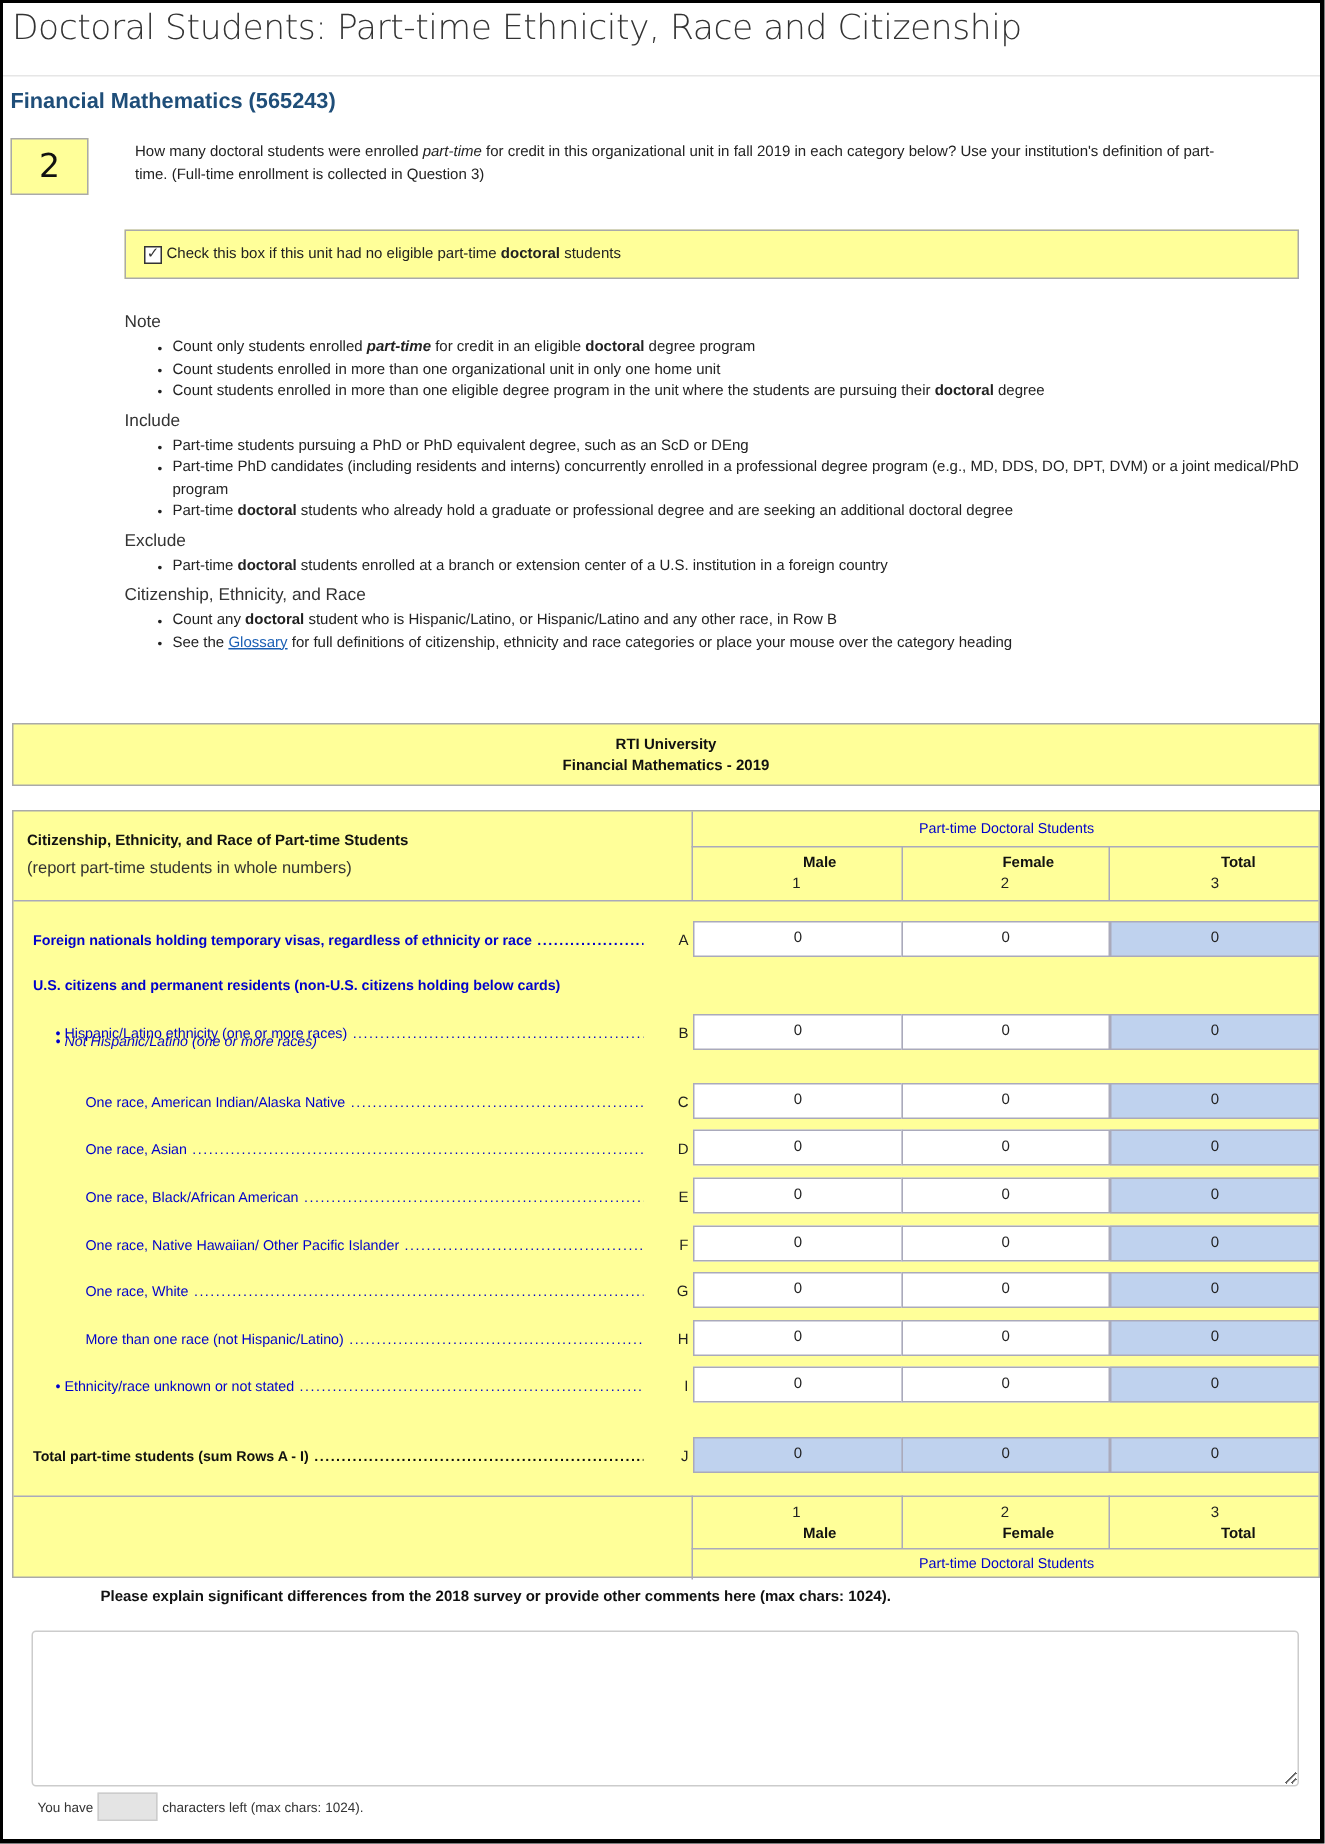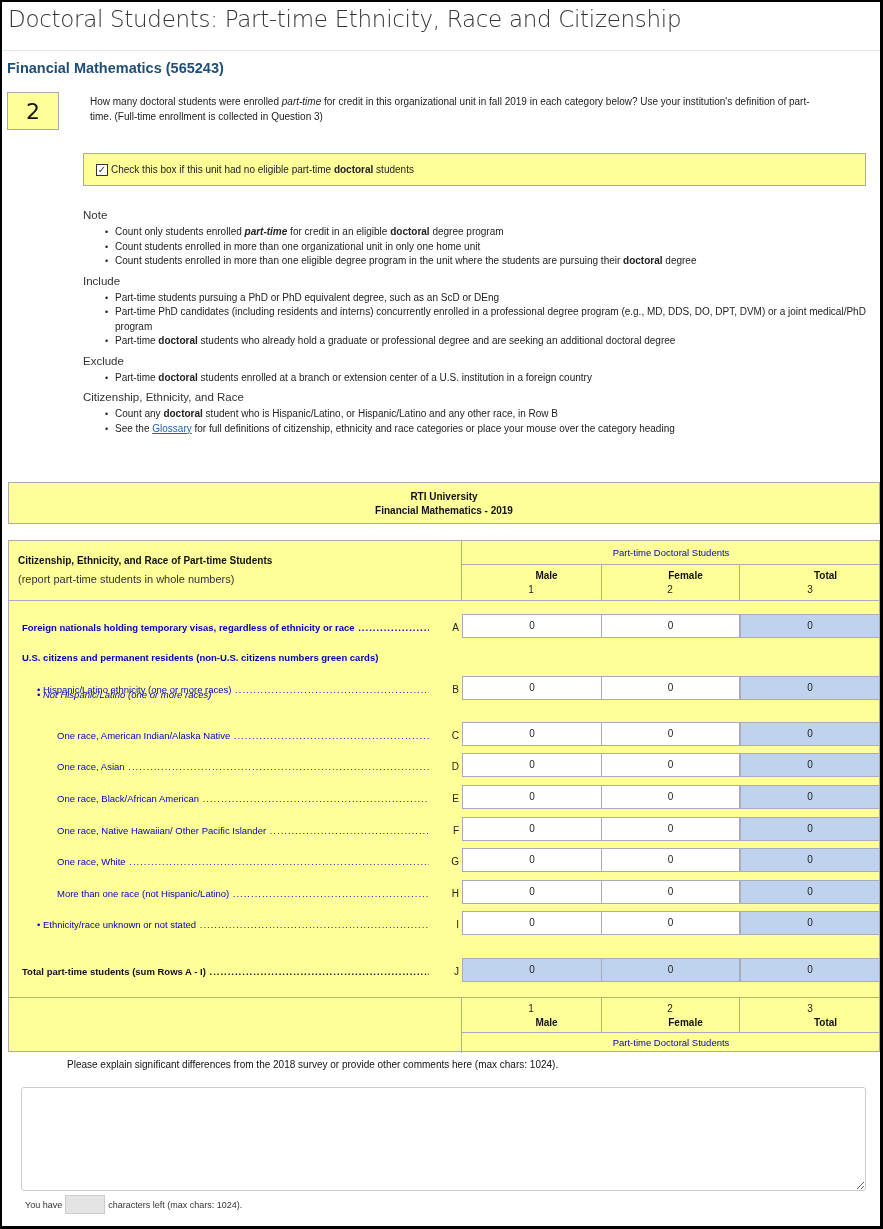--- a/index.html
+++ b/index.html
@@ -76,21 +76,21 @@
     position: absolute; font-size: 9.5px; color: #0000cc; white-space: nowrap; overflow: hidden;
   }
   .row-label .dots { color: #0000cc; letter-spacing: 1px; }
   .row-letter { position: absolute; left: 440px; width: 10px; text-align: right; font-size: 10px; color: #222; }
   .cell {
     position: absolute; height: 24px; border: 1px solid #aab; background: #fff;
     font-size: 10px; text-align: center; padding-top: 5px; color: #222;
   }
   .cell.total { background: #bfd2ee; }
   .comments-label {
-    position: absolute; left: 19px; top: 1057px; font-size: 10px; font-weight: normal; color: #111; padding-left: 46px;
+    position: absolute; left: 19px; top: 1057px; font-size: 10px; font-weight: bold; color: #111; padding-left: 46px;
   }
   .comments-box {
     position: absolute; left: 19px; top: 1085px; width: 845px; height: 104px;
     border: 1px solid #ccc; border-radius: 3px; background: #fff;
   }
   .chars-left { position: absolute; left: 23px; top: 1193px; font-size: 9px; color: #333; display: flex; align-items: center; }
   .chars-box { width: 40px; height: 19px; background: #e4e4e4; border: 1px solid #ccc; margin: 0 3px; }
 </style>
 </head>
 <body>
@@ -148,21 +148,21 @@
     <div class="vline" style="left:730px; top:23px; height:36px;"></div>
     <div class="hline" style="top:59px;"></div>
 
     <div class="abs th-label" style="left:9px; top:14px;">Citizenship, Ethnicity, and Race of Part-time Students</div>
     <div class="abs th-sub" style="left:9px; top:32px; font-size:11px;">(report part-time students in whole numbers)</div>
     <div class="colhdr blue" style="left:452px; width:420px; top:5px; font-size:9.5px;">Part-time Doctoral Students</div>
     <div class="colhdr" style="left:452px; width:140px; top:28px;"><b>Male</b><br><span>1</span></div>
     <div class="colhdr" style="left:592px; width:138px; top:28px;"><b>Female</b><br><span>2</span></div>
     <div class="colhdr" style="left:730px; width:142px; top:28px;"><b>Total</b><br><span>3</span></div>
 
-    <div class="row-label" style="left:13px; top:111px; font-weight:bold;">U.S. citizens and permanent residents (non-U.S. citizens numbers green cards)</div>
+    <div class="row-label" style="left:13px; top:111px; font-weight:bold;">U.S. citizens and permanent residents (non-U.S. citizens holding below cards)</div>
     <div class="row-label" style="left:28px; top:148px;font-style:italic;">• <span>Not Hispanic/Latino (one or more races)</span></div>
 
     <div id="rows"></div>
 
     <div class="hline" style="top:456px;"></div>
     <div class="vline" style="left:452px; top:456px; height:56px;"></div>
     <div class="vline" style="left:592px; top:456px; height:35px;"></div>
     <div class="vline" style="left:730px; top:456px; height:35px;"></div>
     <div class="hline" style="left:452px; top:491px;"></div>
     <div class="colhdr" style="left:452px; width:140px; top:461px;"><span>1</span><br><b>Male</b></div>

